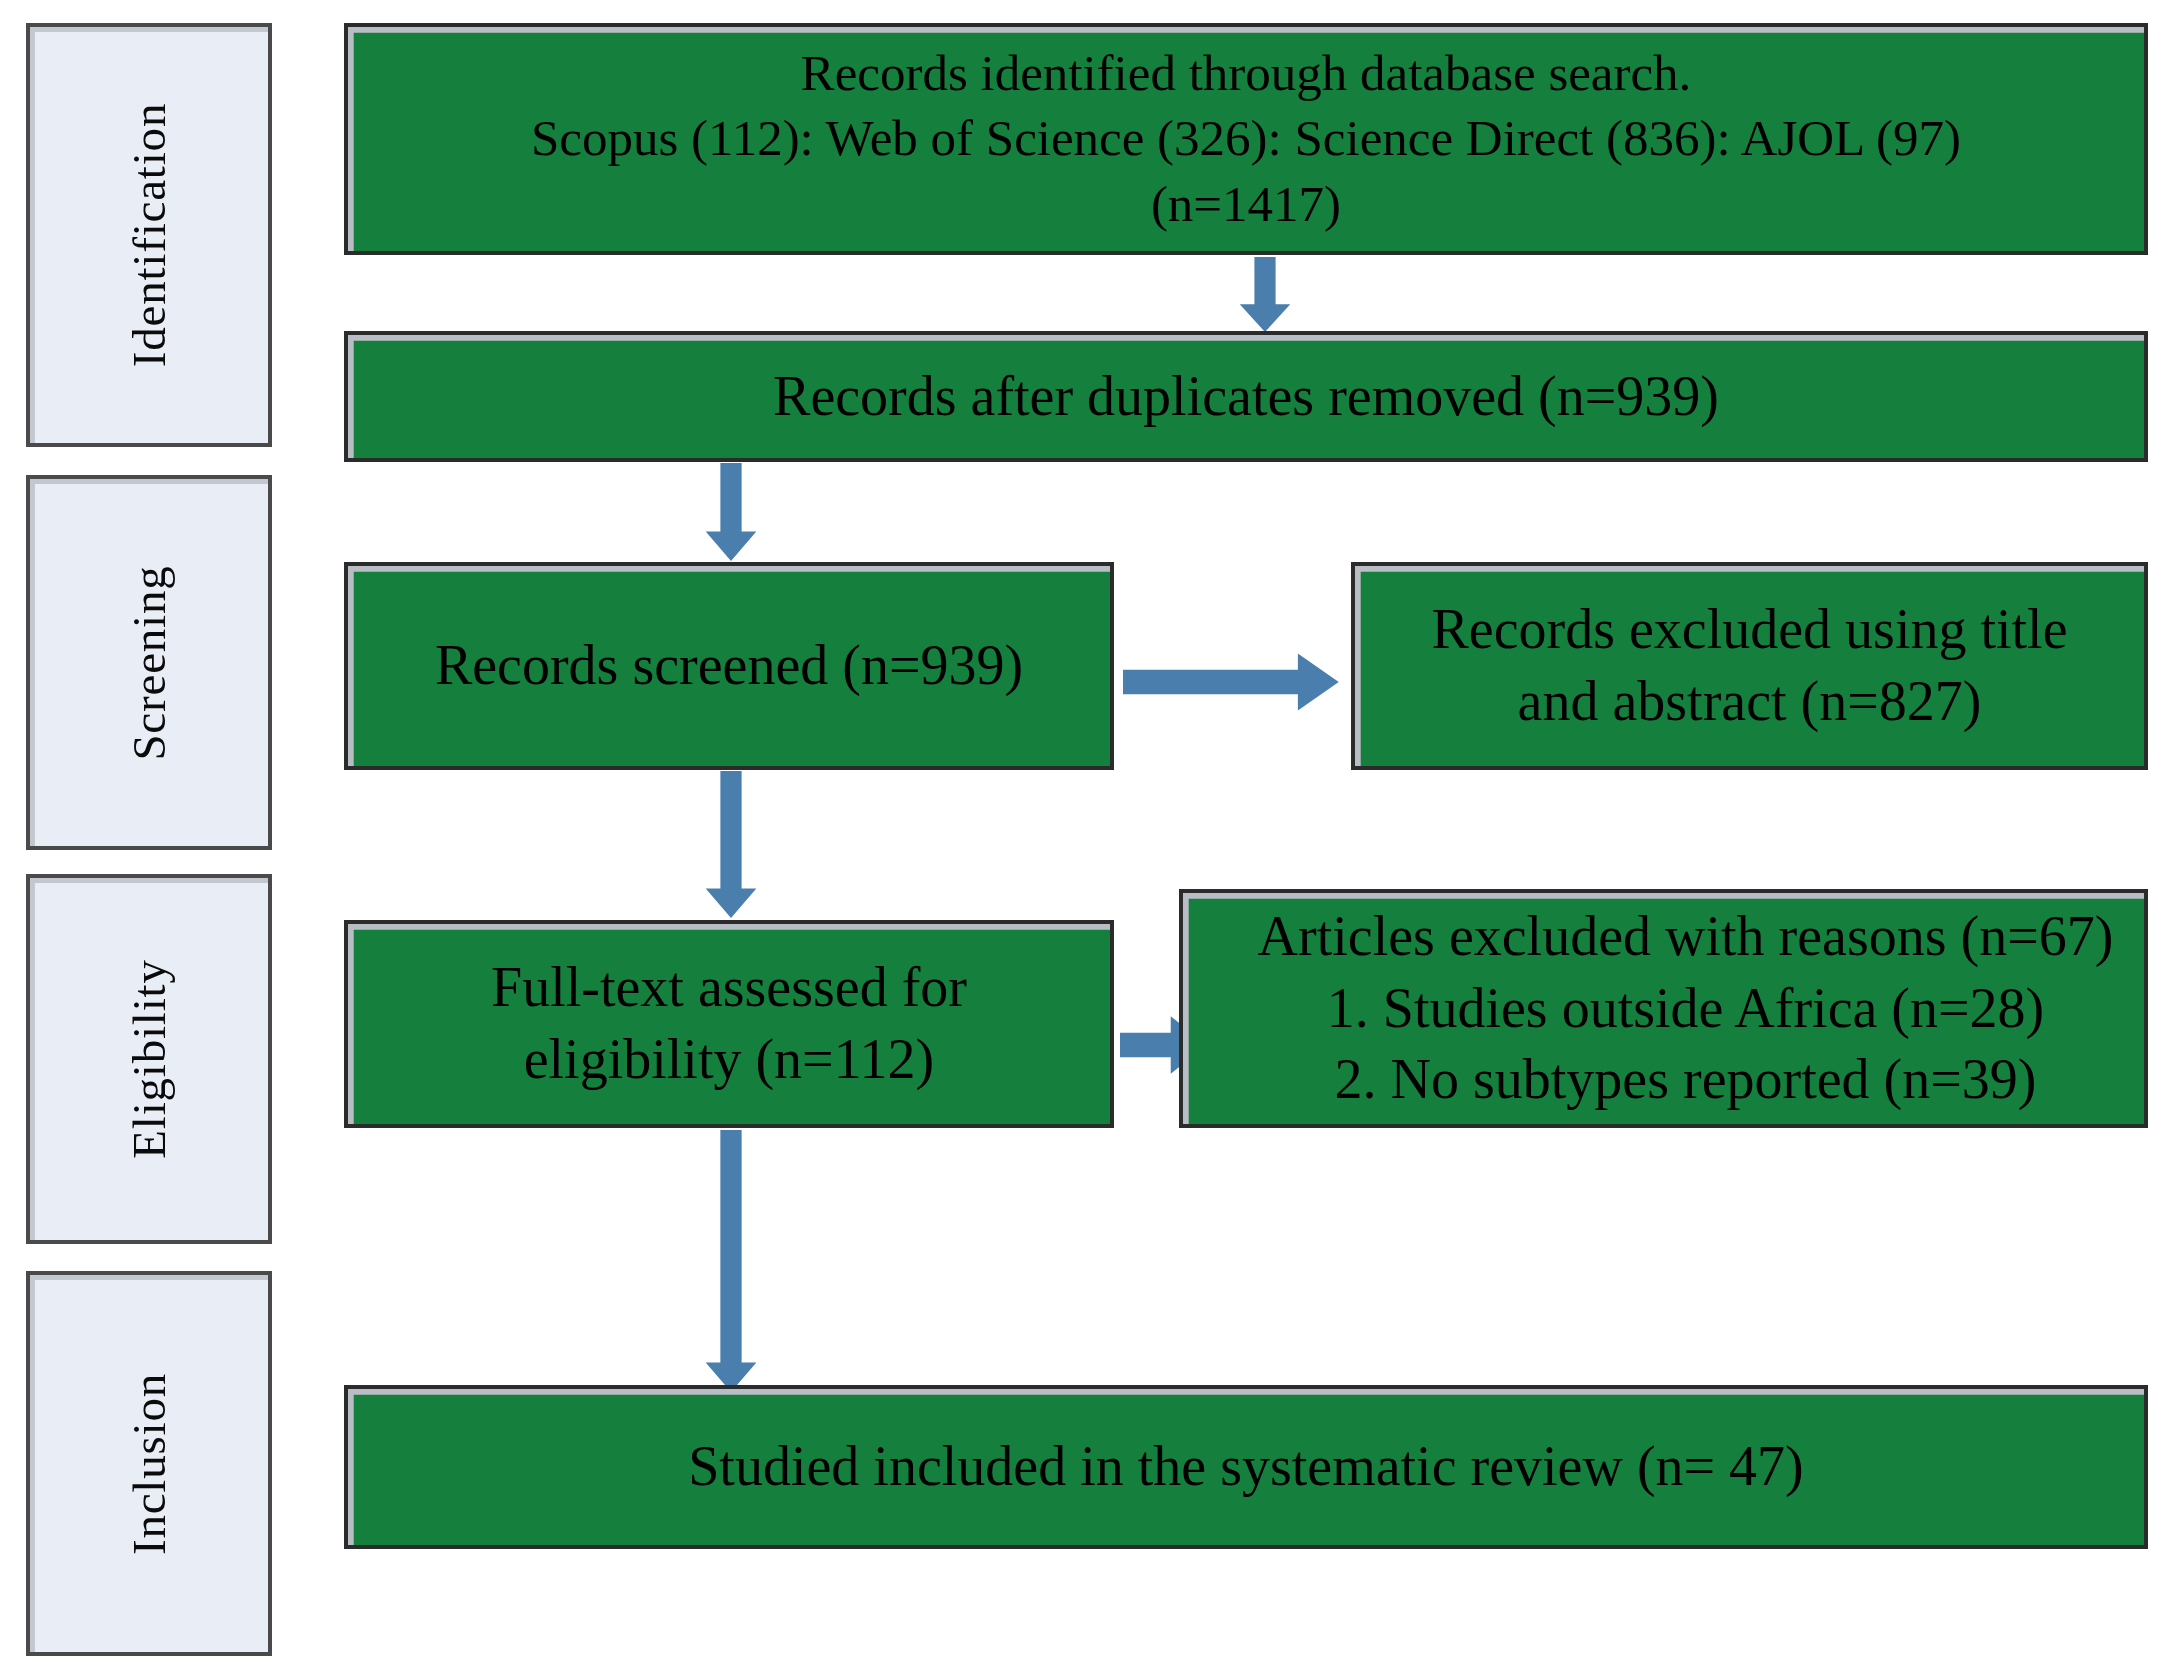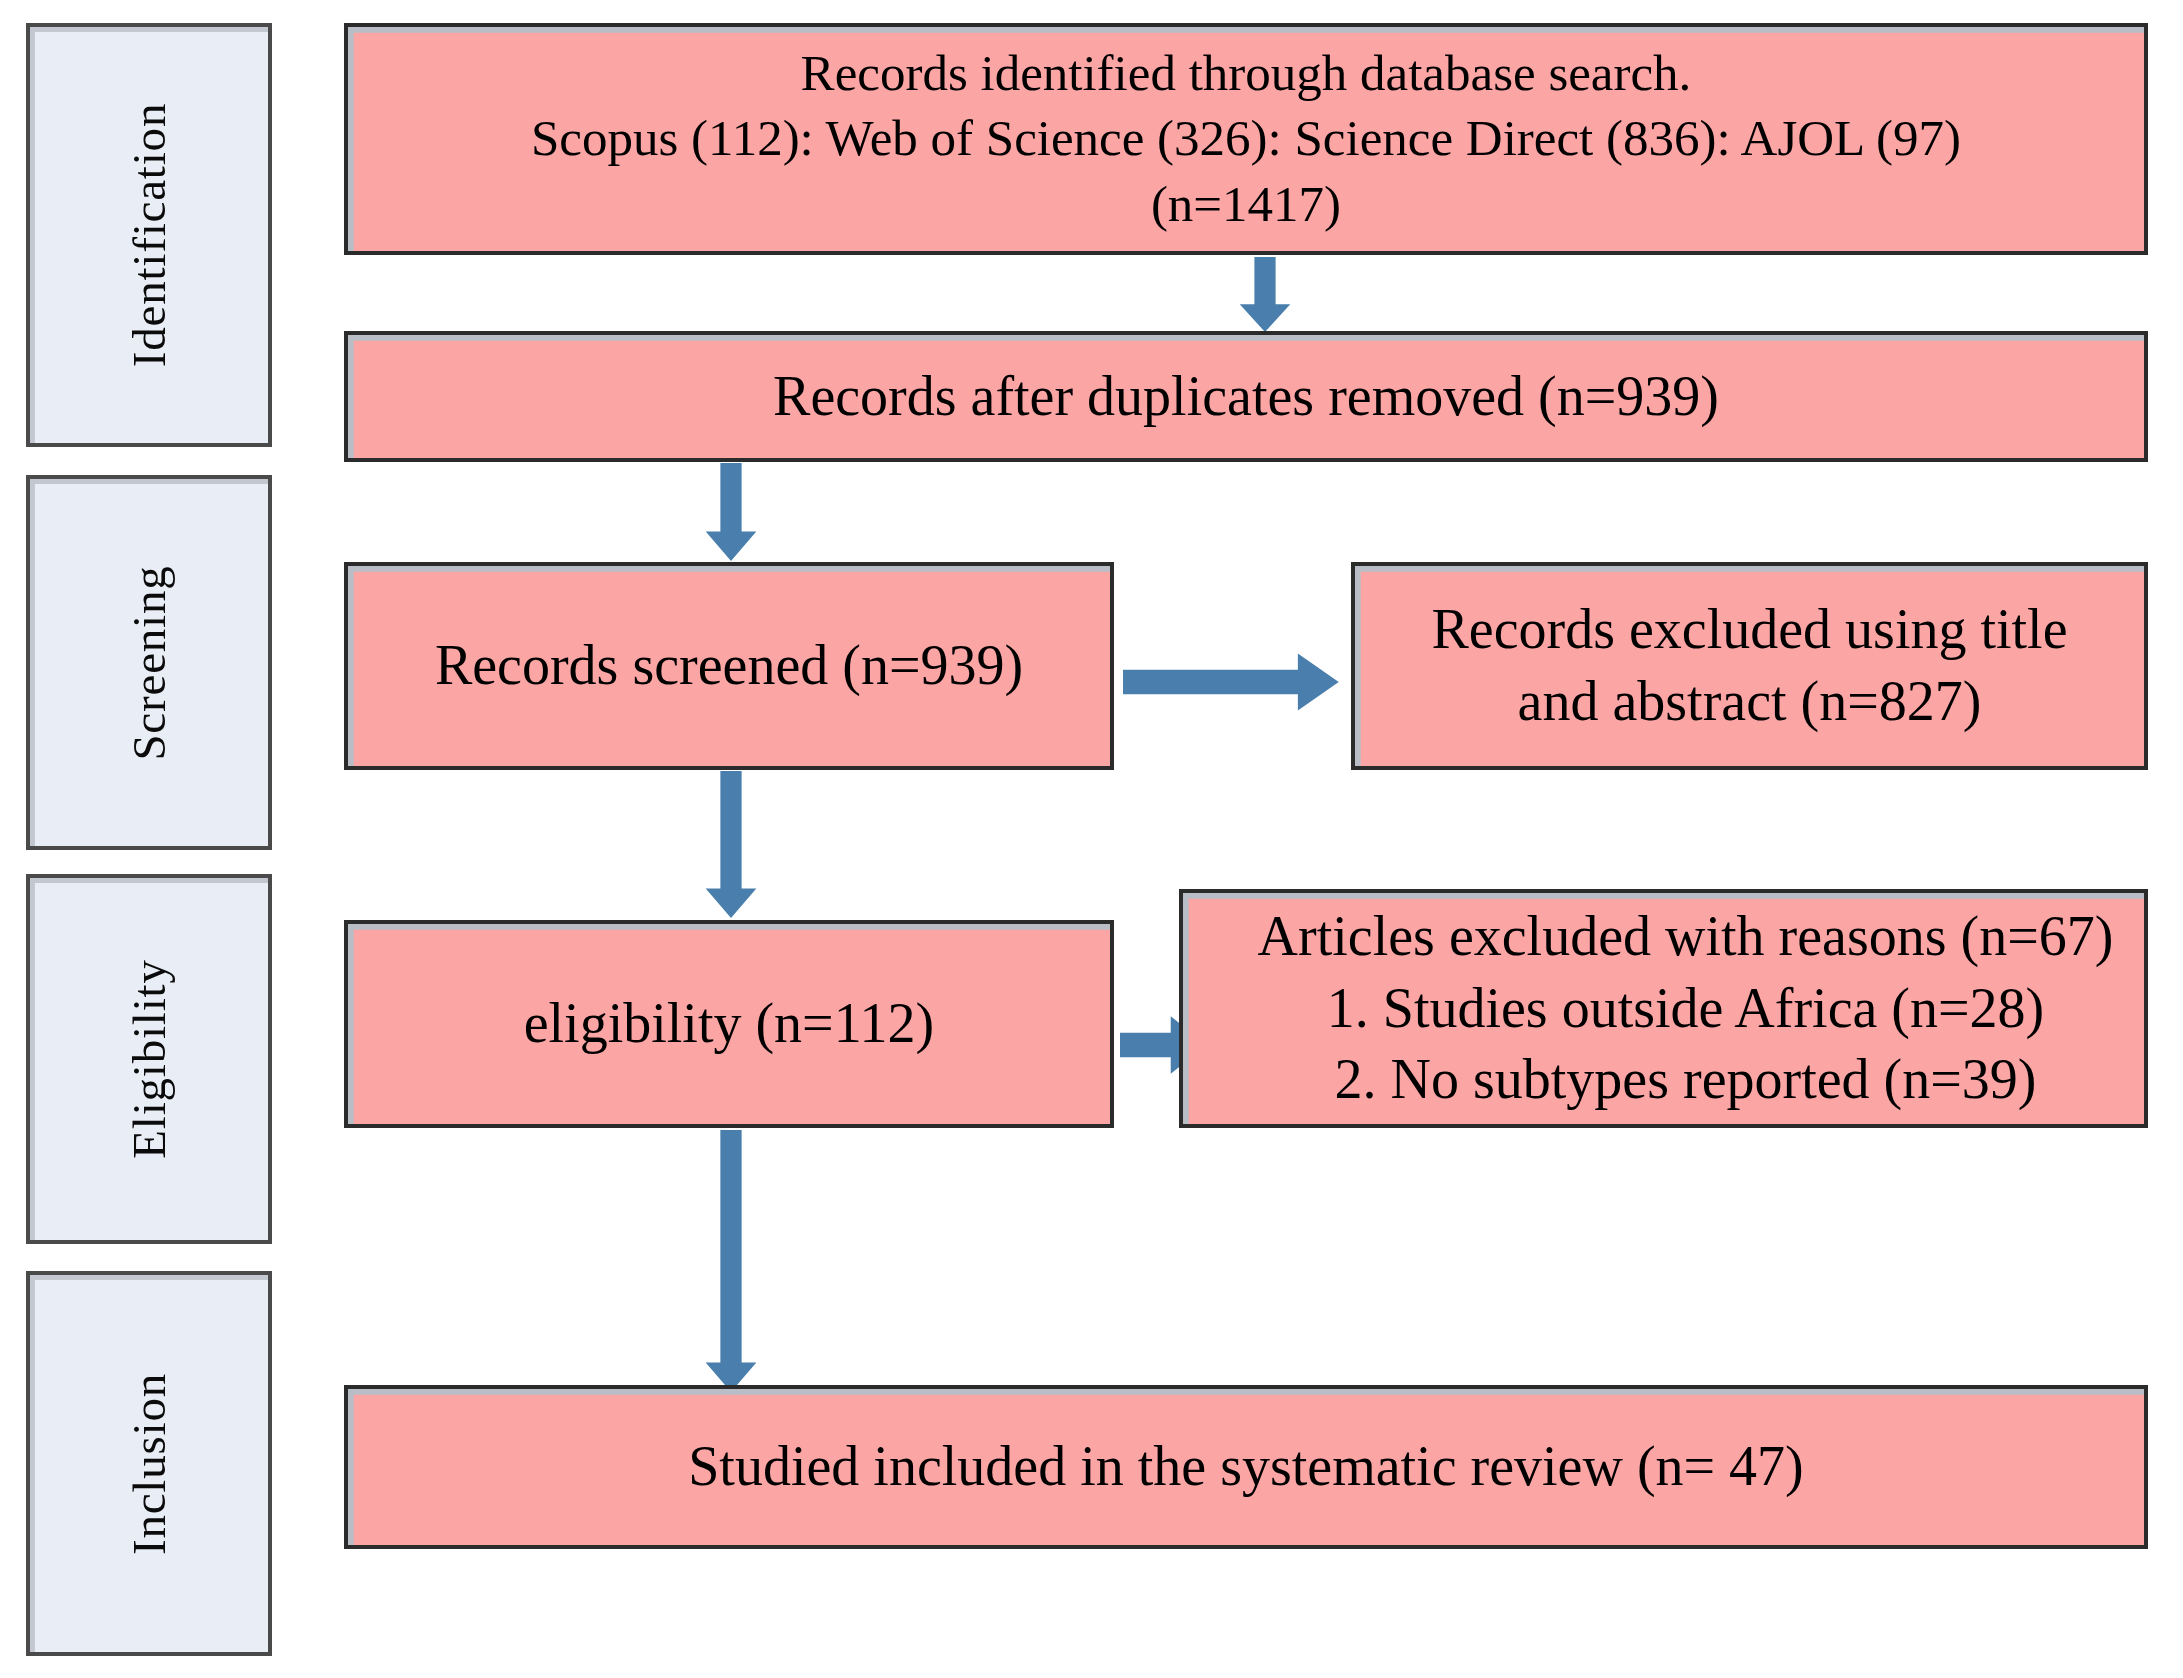--- a/index.html
+++ b/index.html
@@ -18,21 +18,21 @@
     position: relative;
     width: 2183px;
     height: 1679px;
     background: #ffffff;
   }
 
   
   .pbox {
     position: absolute;
     box-sizing: border-box;
-    background: #fca5a5;
+    background: #15803d;
     border: 4.1px solid #2b2b2b;
     box-shadow: inset 0 5.7px 0 0 #b9bdc6,
                 inset 5.7px 0 0 0 #b9bdc6;
     display: flex;
     align-items: center;
     justify-content: center;
     text-align: center;
     line-height: 1.28;
   }
   .pbox .txt {
@@ -135,20 +135,21 @@
       <span class="line">and abstract (n=827)</span>
     </div>
   </div>
 
   <svg class="arrow-v" style="left:686px; top:771px;" width="90" height="147" viewBox="0 0 110 180">
     <path d="M 42 0 L 68 0 L 68 144 L 86 144 L 55 180 L 24 144 L 42 144 Z" fill="#4a7fad"></path>
   </svg>
 
   <div class="pbox t-md" style="left:344px; top:920px; width:770px; height:208px;">
     <div class="txt">
+      <span class="line">Full-text  assessed for</span>
       <span class="line">eligibility  (n=112)</span>
     </div>
   </div>
 
   <svg class="arrow-h" style="left:1120px; top:1000px;" width="90" height="90" viewBox="0 0 110 110">
     <path d="M 0 40 L 62 40 L 62 20 L 106 55 L 62 90 L 62 70 L 0 70 Z" fill="#4a7fad"></path>
   </svg>
 
   <div class="pbox t-md" style="left:1179px; top:889px; width:969px; height:239px;padding-left:44px;">
     <div class="txt">

